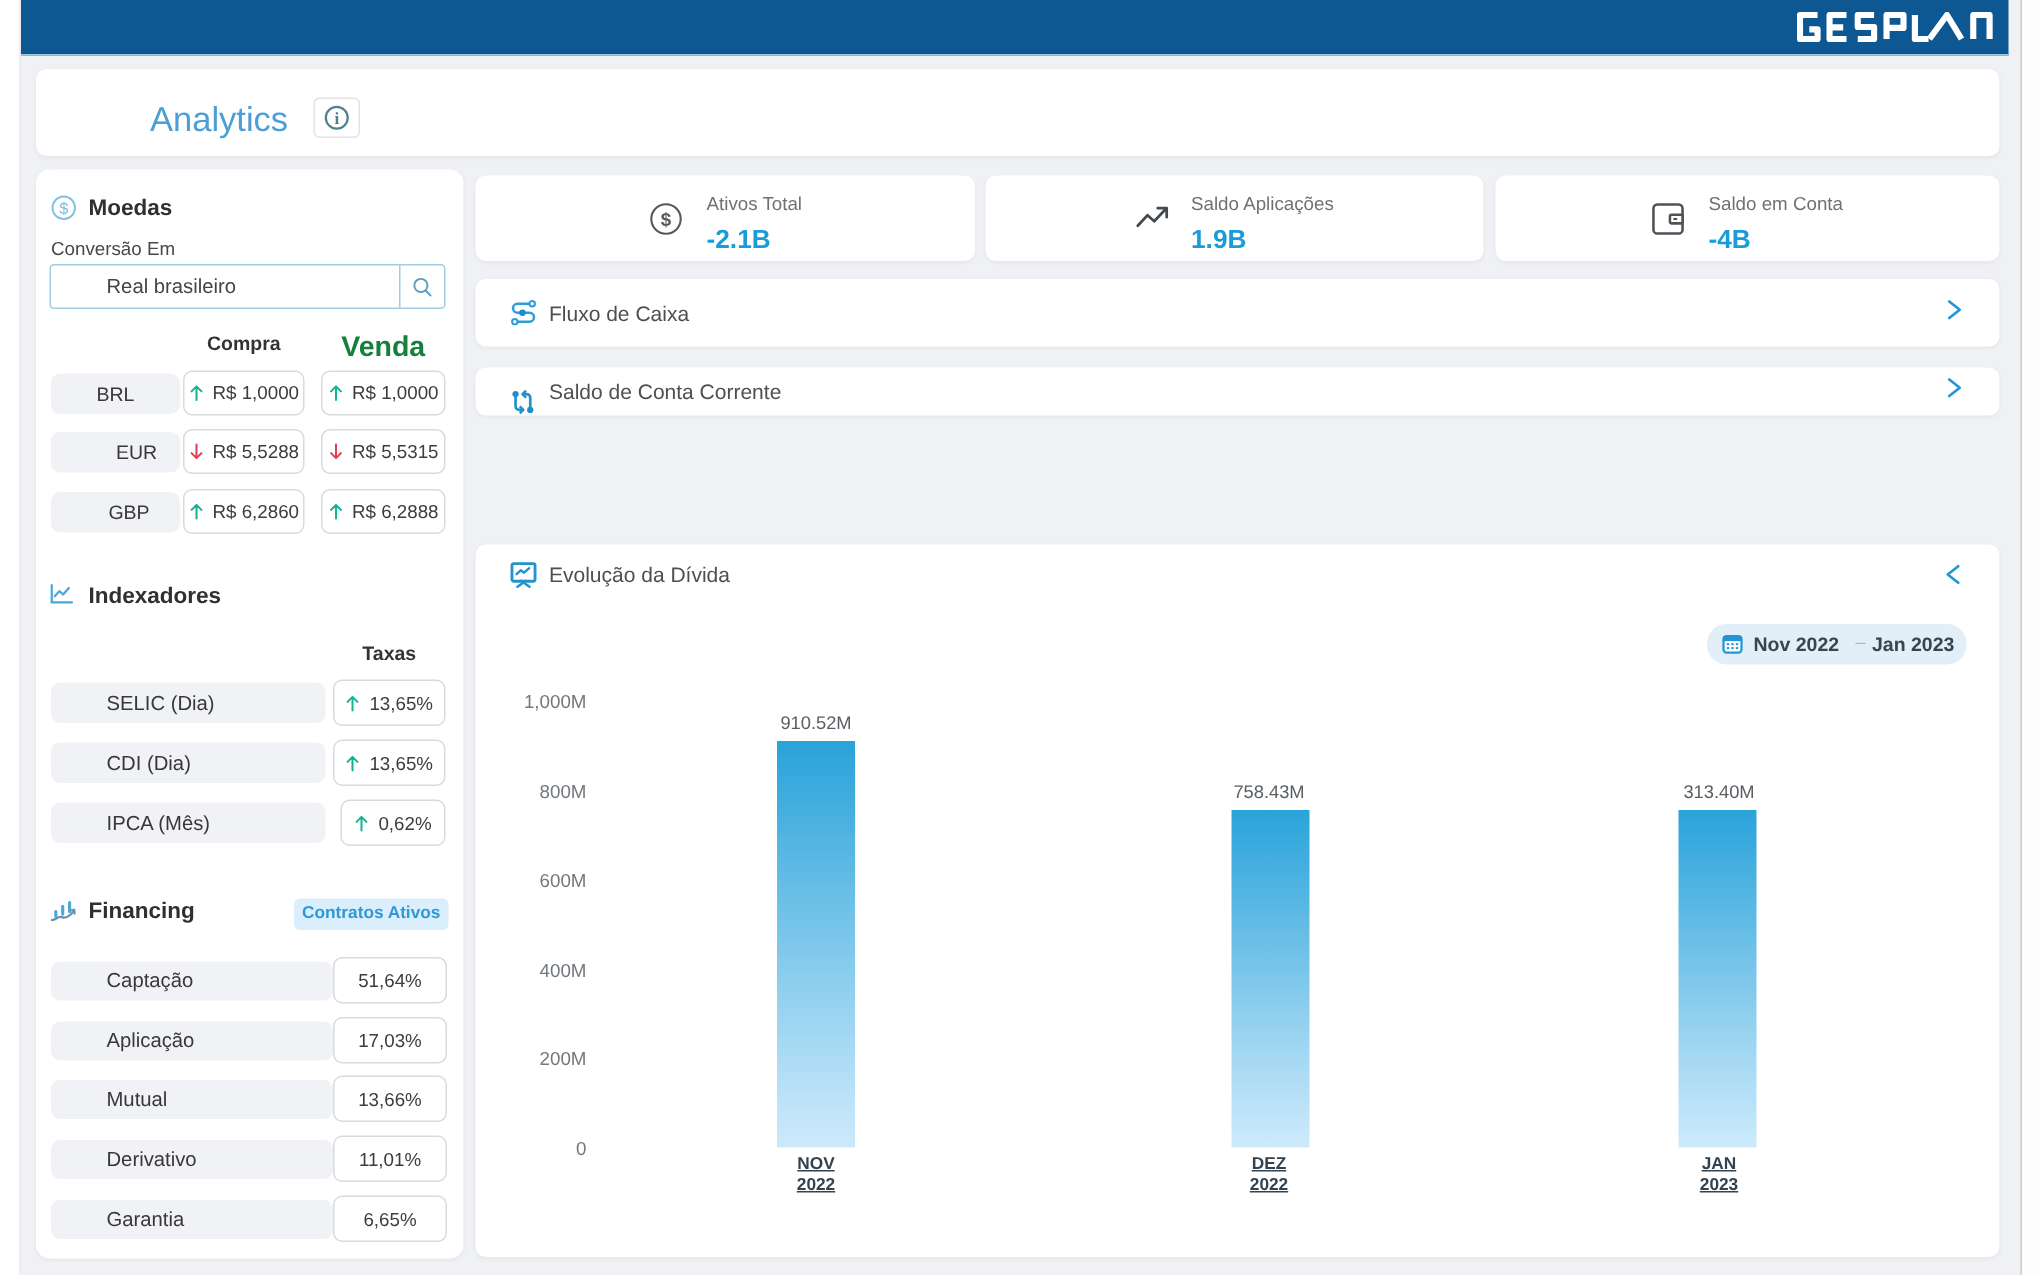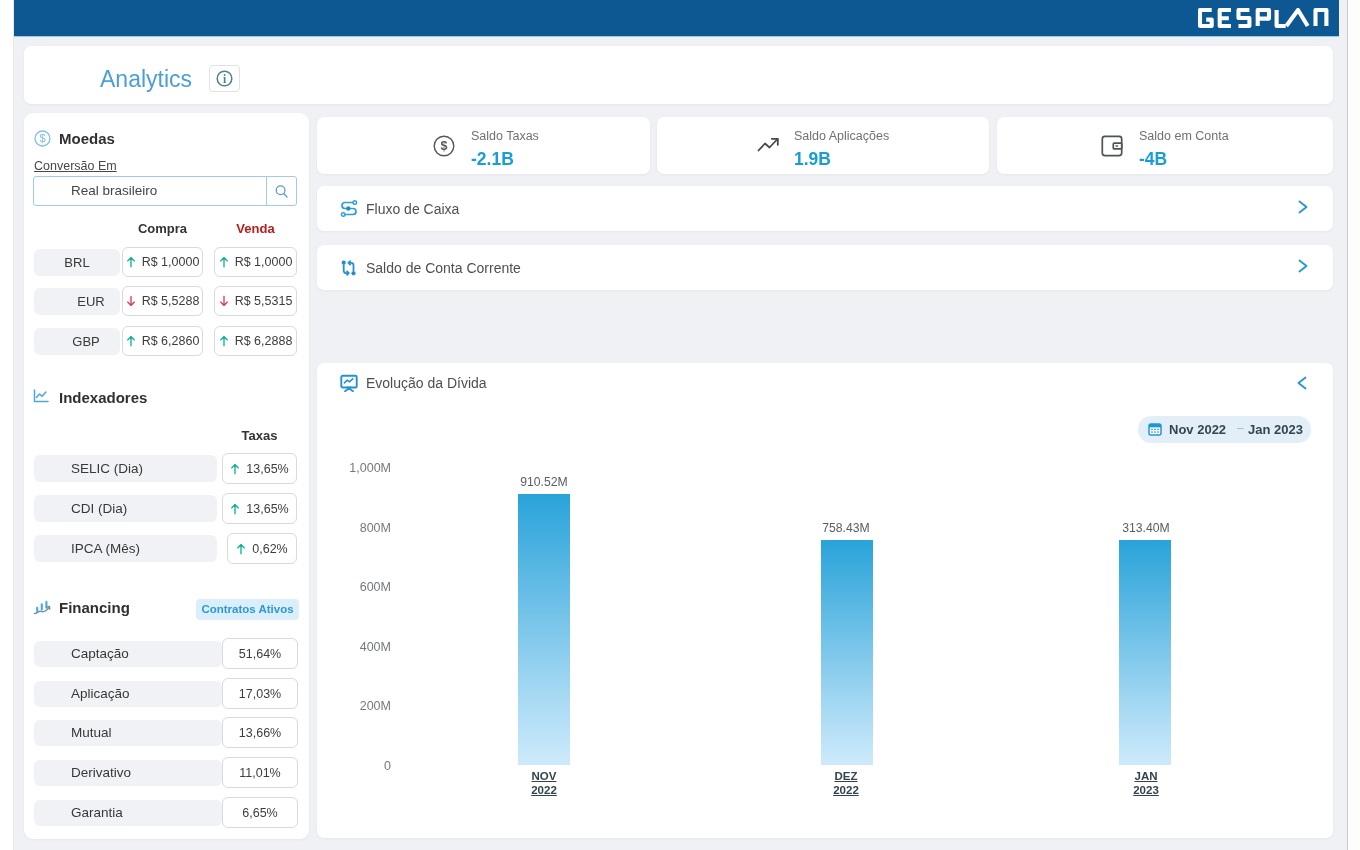--- a/index.html
+++ b/index.html
@@ -53,34 +53,34 @@
   <div class="card" style="left:24px;top:113px;width:285px;height:726px;border-radius:9px;"></div>
   <div id="leftcard">
 
     <div class="abs" style="left:34px;top:130px;">
       <svg width="17" height="17" viewBox="0 0 17 17" fill="none">
           <circle cx="8.5" cy="8.5" r="7.5" stroke="#82c2e1" stroke-width="1.3"></circle>
           <text x="8.5" y="12.4" font-size="11" fill="#7dc0e0" text-anchor="middle" font-family="Liberation Sans">$</text>
         </svg>
     </div>
     <div class="sechdr" style="left:59px;top:130px;">Moedas</div>
-    <div class="abs" style="left:34px;top:159px;font-size:12.5px;color:#484848;text-decoration:underline;">Conversão Em</div>
+    <div class="abs" style="left:34px;top:159px;font-size:12.5px;color:#484848;">Conversão Em</div>
 
     <div class="abs" style="left:33px;top:176px;width:264px;height:30px;border:1px solid #a3cbe3;border-radius:3px;background:#fff;">
       <div class="abs" style="left:37px;top:0;height:28px;line-height:28px;font-size:13.5px;color:#454545;">Real brasileiro</div>
       <div class="abs" style="right:0;top:0;width:30px;height:28px;border-left:1px solid #a3cbe3;display:flex;align-items:center;justify-content:center;">
         <svg width="15" height="15" viewBox="0 0 15 15" fill="none">
             <circle cx="6.6" cy="6.3" r="4.4" stroke="#5b9cc6" stroke-width="1.3"></circle>
             <path d="M9.9 9.8L13 13" stroke="#5b9cc6" stroke-width="1.3" stroke-linecap="round"></path>
           </svg>
       </div>
     </div>
 
     <div class="abs" style="left:122px;top:221px;width:81px;text-align:center;font-size:13px;font-weight:bold;color:#333;">Compra</div>
-    <div class="abs" style="left:214px;top:221px;width:83px;text-align:center;font-size:13px;font-weight:bold;color:#b91c1c;">Venda</div>
+    <div class="abs" style="left:214px;top:221px;width:83px;text-align:center;font-size:19px;font-weight:bold;color:#15803d;">Venda</div>
 
     <div class="pill" style="left:34px;top:249px;width:86px;height:27px;"></div>
     <div class="abs" style="left:34px;top:249px;width:86px;line-height:27px;text-align:center;font-size:13px;color:#383838;">BRL</div>
     <div class="vbox" style="left:122px;top:247px;width:81px;height:30px;">
         <svg width="10" height="12" viewBox="0 0 10 12" fill="none">
           <path d="M5 10.7V1.6M1.7 4.9L5 1.6L8.3 4.9" stroke="#14b392" stroke-width="1.35" fill="none" stroke-linecap="round" stroke-linejoin="round"></path>
         </svg>
         <span>R$ 1,0000</span>
       </div>
     <div class="vbox" style="left:214px;top:247px;width:83px;height:30px;">
@@ -191,21 +191,21 @@
   <div class="card" style="left:657px;top:117px;width:332px;height:57px;"></div>
   <div class="card" style="left:997px;top:117px;width:336px;height:57px;"></div>
   <div id="summaries">
 
     <div class="abs" style="left:433px;top:135px;">
       <svg width="22" height="22" viewBox="0 0 22 22" fill="none">
           <circle cx="11" cy="11" r="9.8" stroke="#54585c" stroke-width="1.4"></circle>
           <text x="11" y="15.4" font-size="12.5" font-weight="bold" fill="#54585c" text-anchor="middle" font-family="Liberation Sans">$</text>
         </svg>
     </div>
-    <div class="abs" style="left:471px;top:129px;font-size:12.5px;color:#6d7276;">Saldo Taxas</div>
+    <div class="abs" style="left:471px;top:129px;font-size:12.5px;color:#6d7276;">Ativos Total</div>
     <div class="abs" style="left:471px;top:149px;font-size:17.5px;font-weight:bold;color:#189dd9;">-2.1B</div>
 
     <div class="abs" style="left:757px;top:136px;">
       <svg width="23" height="18" viewBox="0 0 23 18" fill="none">
           <path d="M1.5 14.5L8 7.5l4.5 4L20.5 3" stroke="#44494e" stroke-width="1.8" fill="none" stroke-linecap="round" stroke-linejoin="round"></path>
           <path d="M14.8 2.8h6v6" stroke="#44494e" stroke-width="1.8" fill="none" stroke-linecap="round" stroke-linejoin="round"></path>
         </svg>
     </div>
     <div class="abs" style="left:794px;top:129px;font-size:12.5px;color:#6d7276;">Saldo Aplicações</div>
     <div class="abs" style="left:794px;top:149px;font-size:17.5px;font-weight:bold;color:#189dd9;">1.9B</div>
@@ -228,21 +228,21 @@
           <circle cx="14.8" cy="2.5" r="1.8" stroke="#2e9fd4" stroke-width="1.4" fill="#fff"></circle>
           <circle cx="3.2" cy="14.5" r="1.8" stroke="#2e9fd4" stroke-width="1.4" fill="#fff"></circle>
           <circle cx="8.3" cy="8.5" r="2.2" fill="#1c8fcb"></circle>
         </svg>
     </div>
     <div class="acc-label">Fluxo de Caixa</div>
     <div class="chev"><svg width="17" height="18" viewBox="0 0 17 18" fill="none">
           <path d="M5.5 3.5L12.5 9L5.5 14.5" stroke="#2196d3" stroke-width="1.8" fill="none" stroke-linecap="round" stroke-linejoin="round"></path>
         </svg></div>
   </div>
-  <div class="card" id="acc2" style="left:317px;top:245px;width:1016px;height:45px;">
+  <div class="card" id="acc2" style="left:317px;top:245px;width:1016px;height:32px;">
     <div class="abs" style="left:22px;top:14px;">
       <svg width="19" height="18" viewBox="0 0 19 18" fill="none">
           <circle cx="4.7" cy="3.7" r="2.1" fill="#1d8fca"></circle>
           <path d="M4.7 5.5v6.3a2.4 2.4 0 002.4 2.4h2" stroke="#2492cf" stroke-width="1.8" fill="none"></path>
           <path d="M7.5 11.9l2.4 2.3-2.4 2.3" stroke="#2492cf" stroke-width="1.7" fill="none" stroke-linejoin="round"></path>
           <path d="M14.5 12.5V6.2a2.4 2.4 0 00-2.4-2.4h-2" stroke="#2492cf" stroke-width="1.8" fill="none"></path>
           <path d="M11.7 1.5L9.3 3.8l2.4 2.3" stroke="#2492cf" stroke-width="1.7" fill="none" stroke-linejoin="round"></path>
           <circle cx="14.5" cy="14.3" r="2.1" fill="#1d8fca"></circle>
         </svg>
     </div>

